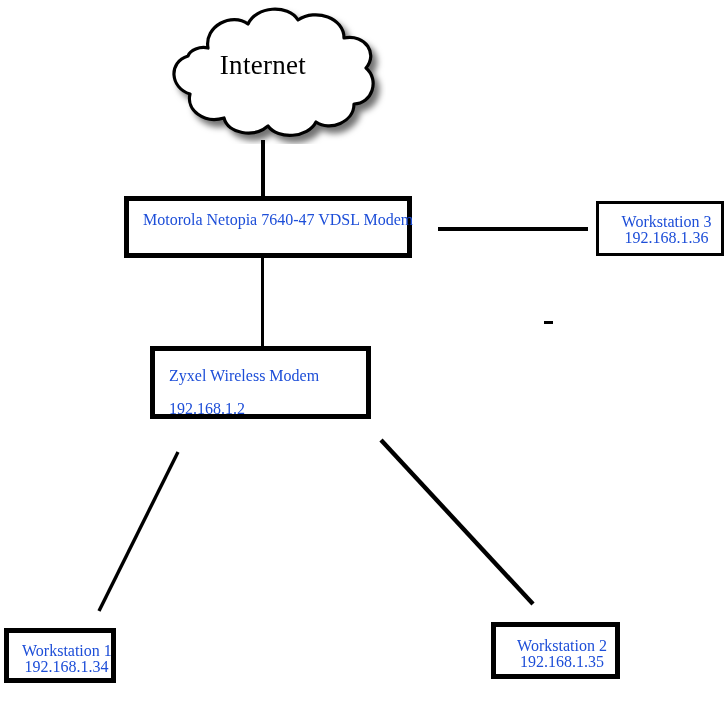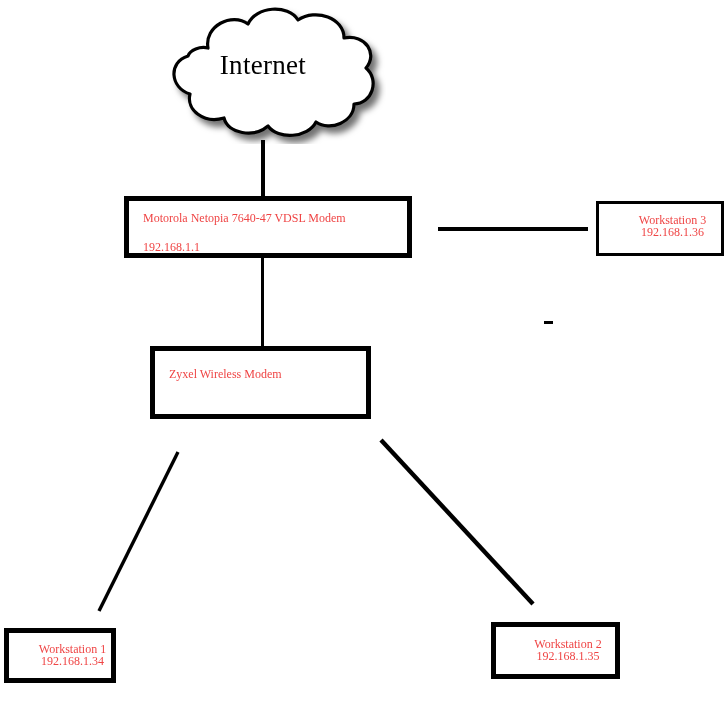--- a/index.html
+++ b/index.html
@@ -48,37 +48,37 @@
     border: 5px solid #000000;
   }
   .node.thin { border-width: 3px; }
 
   .node-lines {
     position: absolute;
     left: 0;
     right: 0;
   }
   .node-line {
-    font-size: 12px;
+    font-size: 16px;
     line-height: 1.0;
     white-space: nowrap;
-    color: #ef4444;
+    color: #1d4ed8;
   }
 
   
   .node.device .node-lines {
     left: 14px;
     right: 6px;
     text-align: left;
   }
   .node.device .node-line + .node-line { margin-top: 17px; }
 
   
   .node.workstation .node-lines {
-    left: 16px;
+    left: 4px;
     right: 0;
     text-align: center;
     padding-left: 9px;
   }
   .node.workstation .node-line + .node-line { }
 
   
   #node-modem-motorola { left: 124px; top: 196px; width: 288px; height: 62px; }
   #node-modem-motorola .node-lines { top: 11px; }
 
@@ -153,27 +153,27 @@
   </svg>
   <svg class="link-diag" id="link-zyxel-ws2">
     <line x1="9" y1="10" x2="161" y2="174" stroke-width="4.4"></line>
   </svg>
 
   <div class="link" id="stray-dash"></div>
 
   <div class="node device" id="node-modem-motorola">
     <div class="node-lines">
       <div class="node-line">Motorola Netopia 7640-47 VDSL Modem</div>
-      <div class="node-line">192.168.1.1</div>
     </div>
   </div>
 
   <div class="node device" id="node-modem-zyxel">
     <div class="node-lines">
       <div class="node-line">Zyxel Wireless Modem</div>
+      <div class="node-line">192.168.1.2</div>
     </div>
   </div>
 
   <div class="node workstation thin" id="node-workstation-3">
     <div class="node-lines">
       <div class="node-line">Workstation 3</div>
       <div class="node-line">192.168.1.36</div>
     </div>
   </div>
 

